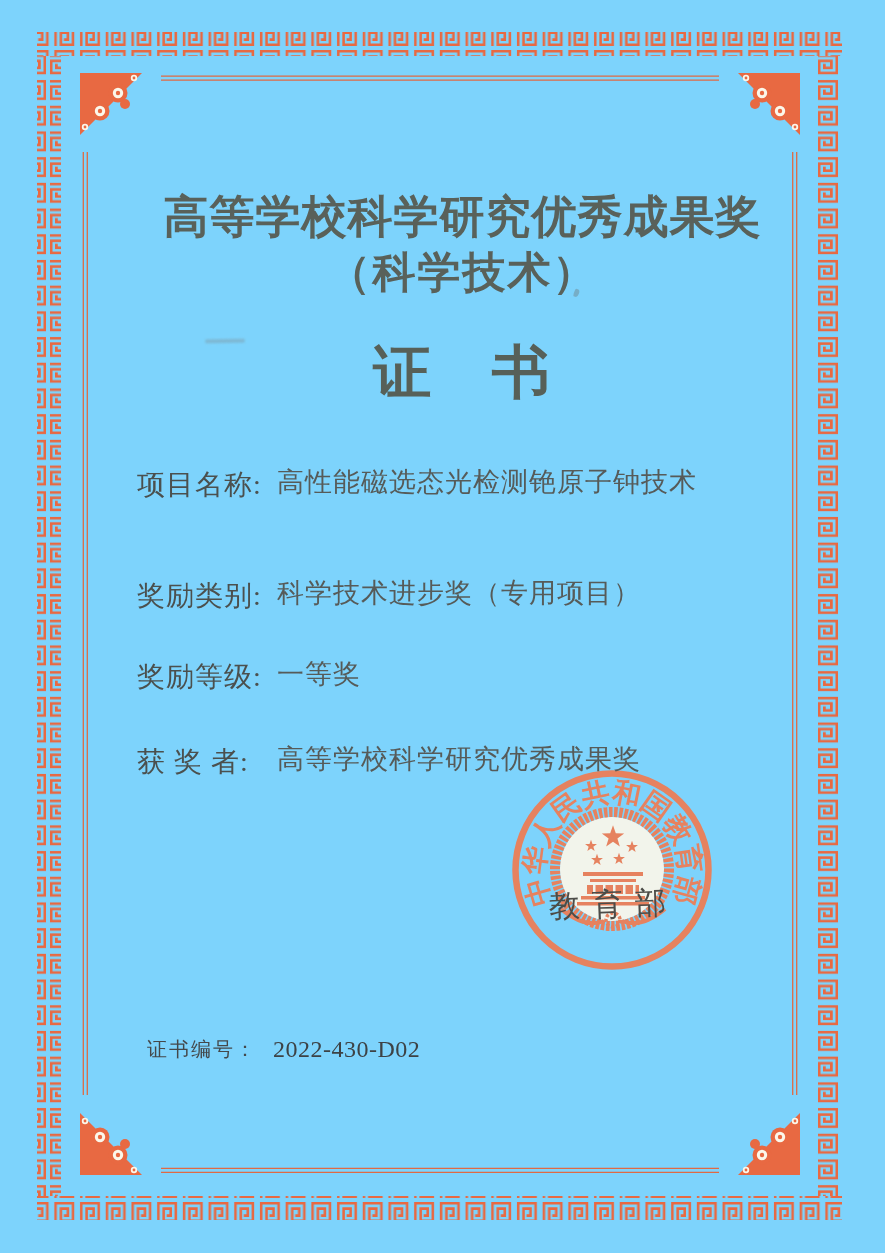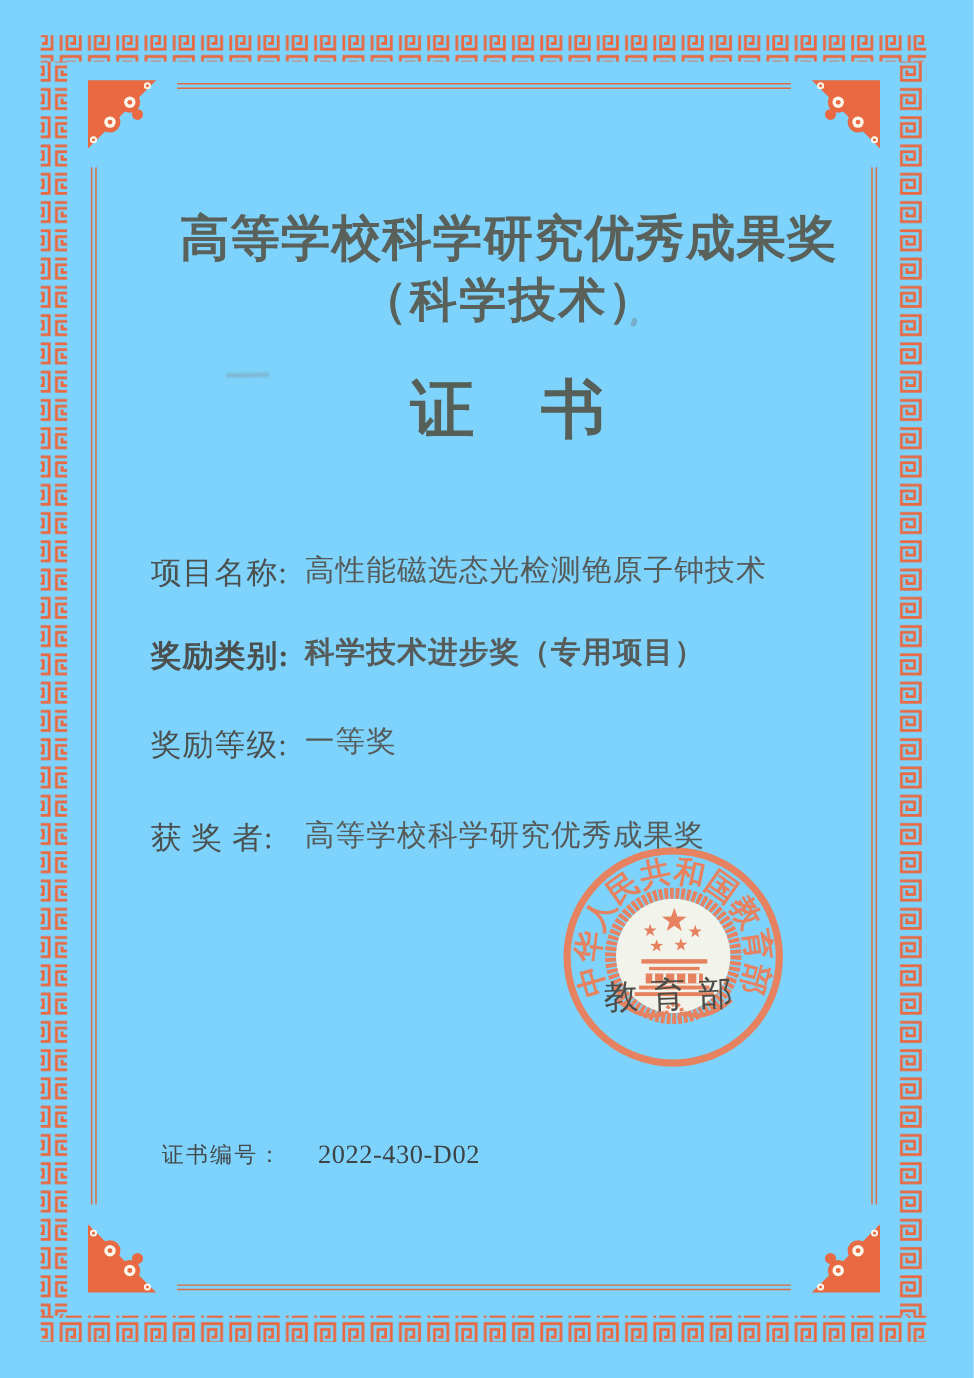--- a/index.html
+++ b/index.html
@@ -26,34 +26,34 @@
     font-size:58px;font-weight:700;word-spacing:42px;letter-spacing:2px;color:#576058;text-align:center;
   }
   .field-row{position:absolute;left:137px;z-index:2;white-space:nowrap;}
   .field-label{
     display:inline-block;width:128px;font-size:28px;letter-spacing:1px;color:#4b504e;
   }
   .field-value{
     display:inline-block;margin-left:8px;vertical-align:3px;
     font-size:27px;letter-spacing:1px;color:#565b59;
   }
-  .row-1{top:500px;font-family:Liberation Serif, serif;} .row-2{top:575px;font-weight:bold;} .row-3{top:656px;} .row-4{top:741px;}
+  .row-1{top:464px;font-family:Liberation Serif, serif;} .row-2{top:575px;} .row-3{top:656px;} .row-4{top:741px;}
   .ministry{
     left:549px;top:886px;font-size:31px;letter-spacing:12px;color:#4c4c48;
     transform:rotate(-2deg);transform-origin:left center;
   }
   .date{
     left:482px;top:928px;width:280px;text-align:center;
     font-size:33px;letter-spacing:1px;word-spacing:4px;color:#32363
 
 4;
   }
   .certno-row{position:absolute;left:147px;top:1036px;z-index:2;white-space:nowrap;}
   .certno-label{display:inline-block;font-size:20px;letter-spacing:2px;color:#44484a;}
-  .certno-value{display:inline-block;margin-left:28px;vertical-align:-1px;font-size:24px;letter-spacing:.5px;color:#3d4245;}
+  .certno-value{display:inline-block;margin-left:12px;vertical-align:-1px;font-size:24px;letter-spacing:.5px;color:#3d4245;}
   .smear{
     position:absolute;left:205px;top:339px;width:40px;height:4px;z-index:2;
     background:rgba(125,124,118,.30);filter:blur(1px);border-radius:2px;transform:rotate(-1deg);
   }
   .speck{
     position:absolute;left:574px;top:289px;width:5px;height:8px;z-index:2;
     background:rgba(105,105,100,.35);border-radius:40% 60% 60% 40%;transform:rotate(20deg);
   }
   .edge-shadow{
     position:absolute;right:0;top:0;width:7px;height:100%;z-index:3;

